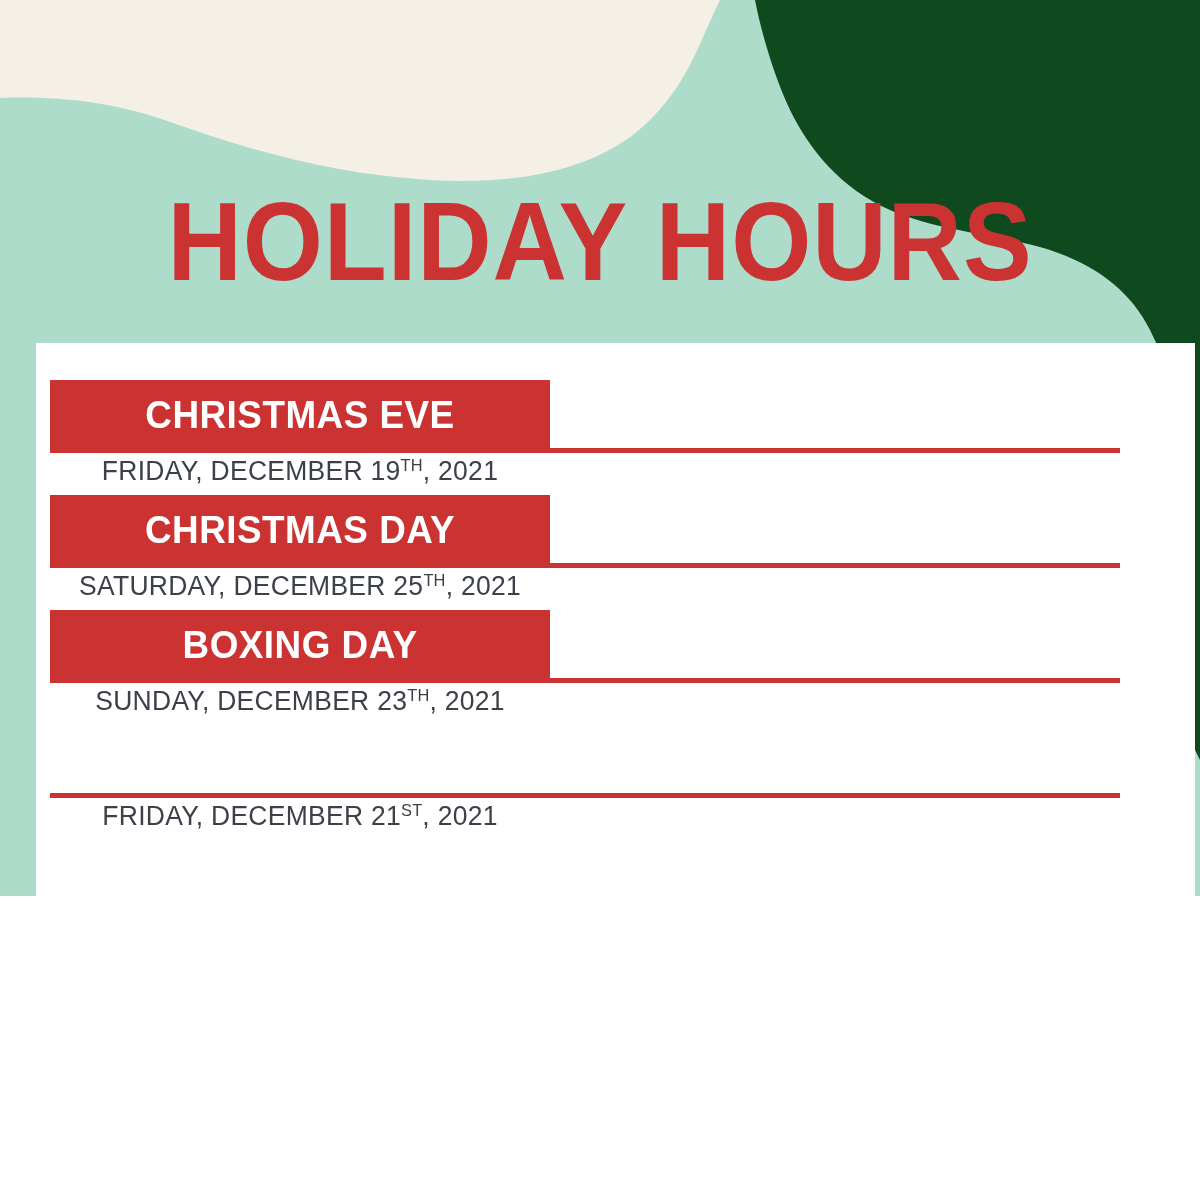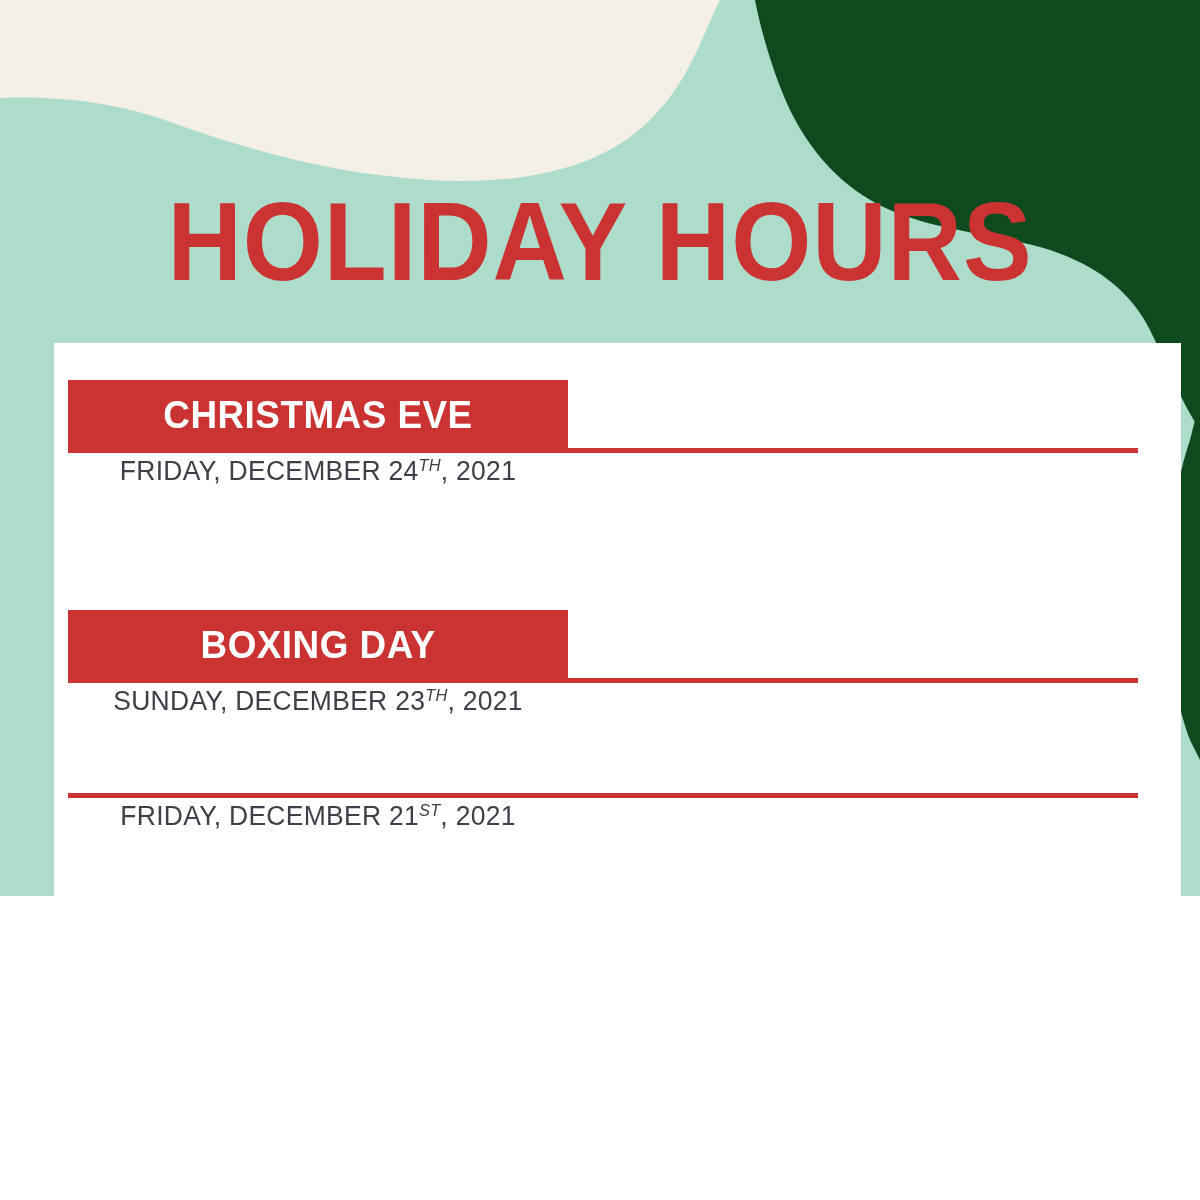--- a/index.html
+++ b/index.html
@@ -38,25 +38,26 @@
     line-height: 1.0;
     letter-spacing: 1px;
     transform: scaleX(0.92);
     transform-origin: 50% 50%;
     white-space: nowrap;
   }
 
   
   #card {
     position: absolute;
-    left: 54px;
+    left: 36px;
     top: 343px;
     width: 1127px;
     height: 614px;
     background: #ffffff;
+    padding-left: 32px;
   }
 
   .row {
     position: absolute;
     left: 0;
     width: 1127px;
     height: 115px;
   }
   .row-rule {
     position: absolute;
@@ -104,21 +105,20 @@
     font-size: 27px;
     letter-spacing: 0.3px;
     white-space: nowrap;
     transform: scaleX(0.98);
     transform-origin: 50% 50%;
   }
   .row-date sup {
     font-size: 0.62em;
     vertical-align: 0.52em;
     letter-spacing: 0.2px;
-    font-style: italic;
   }
 </style>
 </head>
 <body>
 
 <div id="poster">
 
   <svg id="bg-svg" viewBox="0 0 1200 1200" preserveAspectRatio="none">
 
     <rect x="0" y="0" width="1200" height="1200" fill="#AEDCCB"></rect>
@@ -160,23 +160,30 @@
 
   <div id="title">HOLIDAY HOURS</div>
 
   <div id="card">
 
     <div class="row" style="top:37px">
       <div class="row-rule"></div>
       <div class="row-bar">
         <div class="row-bar-label">CHRISTMAS EVE</div>
       </div>
-      <div class="row-date"><span>FRIDAY, DECEMBER </span><span>24</span><sup>TH</sup><span>, 2021</span></div>
+      <div class="row-date"><span>FRIDAY, DECEMBER </span><span>19</span><sup>TH</sup><span>, 2021</span></div>
     </div>
 
+    <div class="row" style="top:152px">
+      <div class="row-rule"></div>
+      <div class="row-bar">
+        <div class="row-bar-label">CHRISTMAS DAY</div>
+      </div>
+      <div class="row-date"><span>SATURDAY, DECEMBER </span><span>25</span><sup>TH</sup><span>, 2021</span></div>
+    </div>
 
     <div class="row" style="top:267px">
       <div class="row-rule"></div>
       <div class="row-bar">
         <div class="row-bar-label">BOXING DAY</div>
       </div>
       <div class="row-date"><span>SUNDAY, DECEMBER </span><span>23</span><sup>TH</sup><span>, 2021</span></div>
     </div>
 
     <div class="row" style="top:382px">

